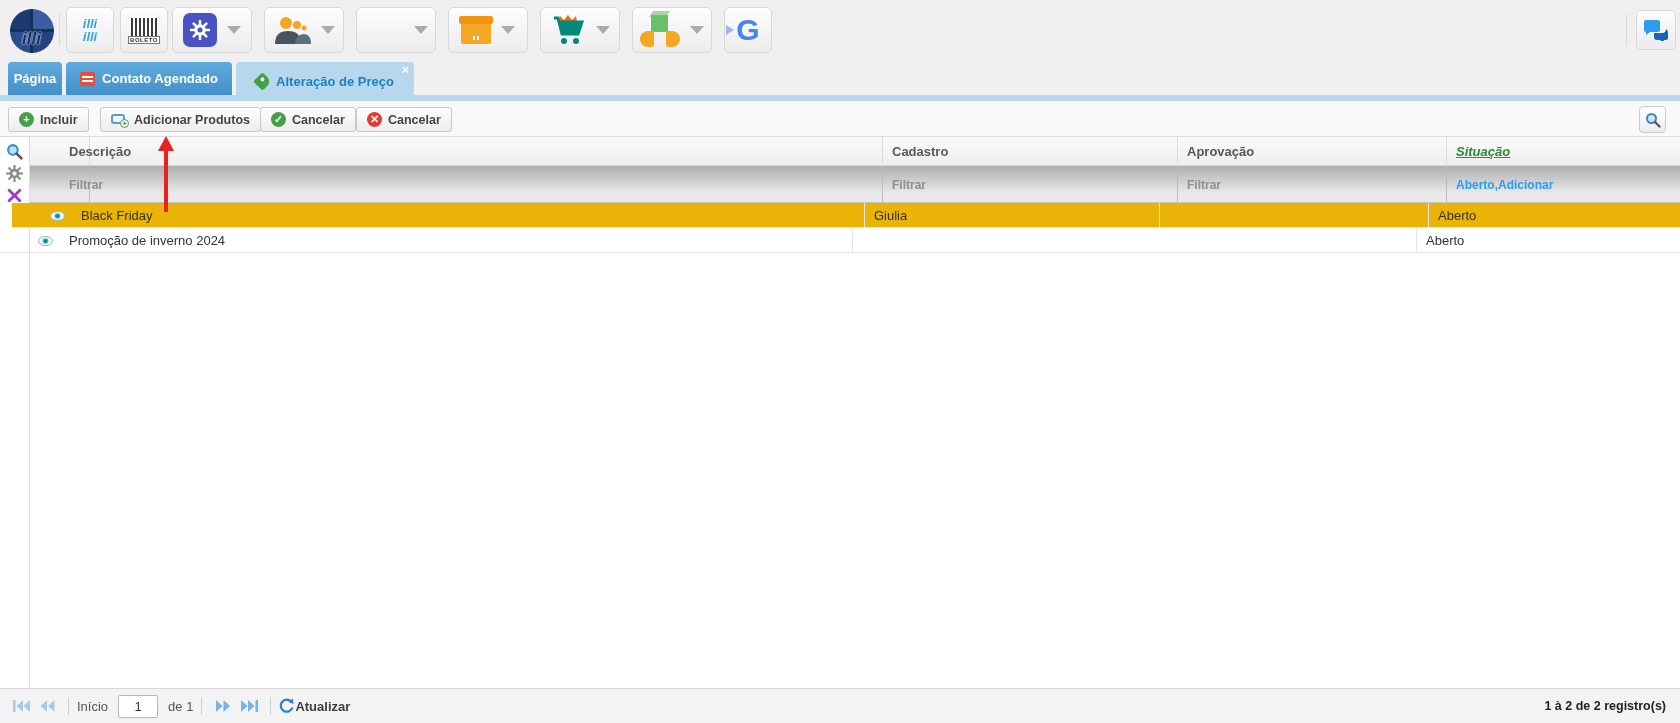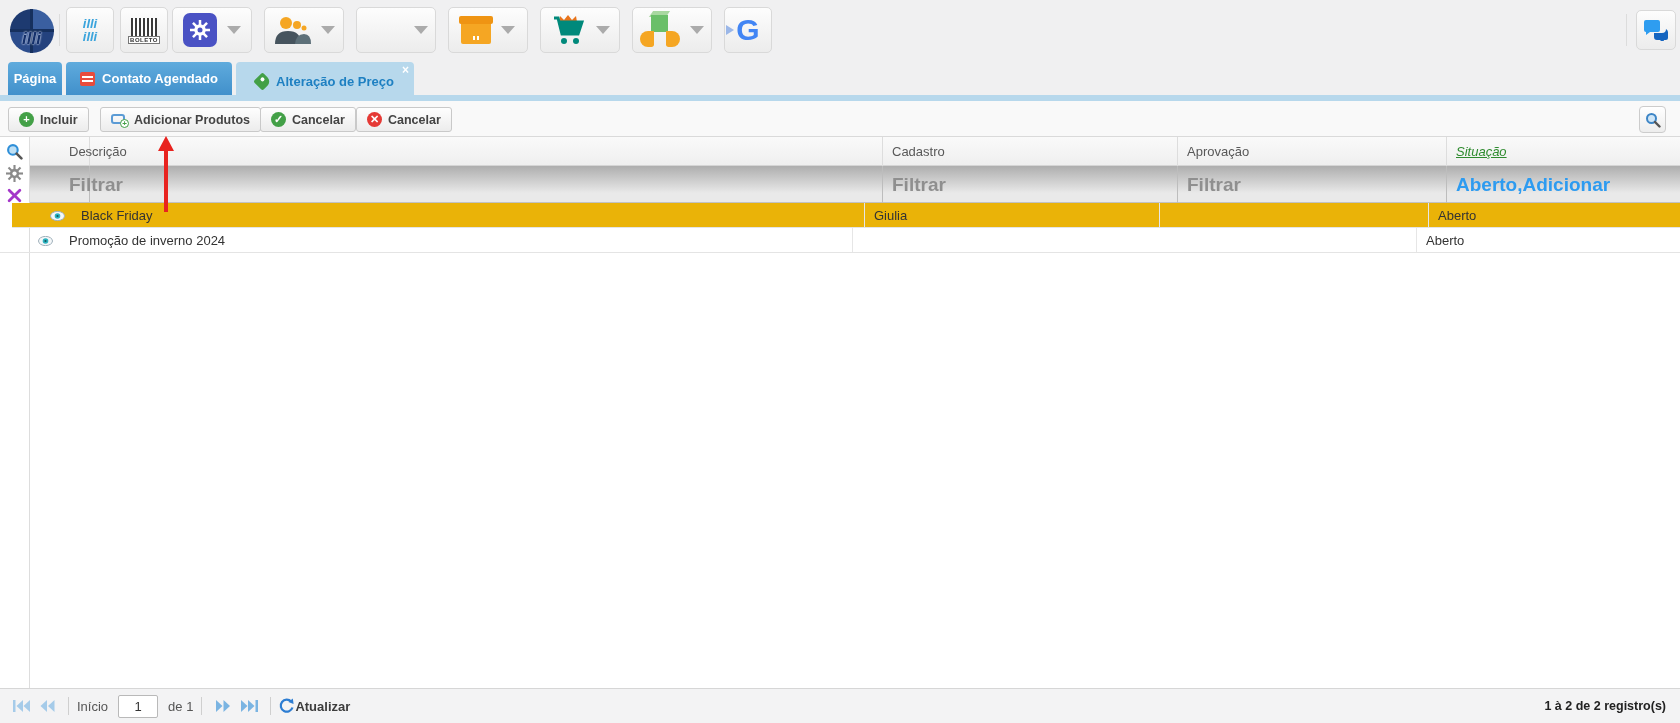--- a/index.html
+++ b/index.html
@@ -87,27 +87,27 @@
   #red-arrow .shaft { position:absolute; left:6px; top:14px; width:4px; height:62px; background:#e8231f; }
 
   
   #grid { position:absolute; left:0; top:137px; width:1680px; height:551px; background:#fff; }
   #gutter { position:absolute; left:0; top:0; width:30px; height:551px; border-right:1px solid #ddd; background:#fff; }
   .gutter-icon { position:absolute; left:4px; width:20px; height:20px; display:flex; align-items:center; justify-content:center; cursor:pointer; }
 
   .hdr-row { position:absolute; left:30px; top:0; width:1650px; height:29px;
     background:linear-gradient(#fafafa,#efefef); border-bottom:1px solid #d5d5d5; }
   .hdr-cell { position:absolute; top:0; height:29px; display:flex; align-items:center; padding-left:9px;
-    font-size:13px; font-weight:normal; color:#585858; border-right:1px solid #ddd; cursor:pointer; }
+    font-size:13px; font-weight:bold; color:#585858; border-right:1px solid #ddd; cursor:pointer; }
   .hdr-cell.sit { color:#2e8b2e; font-style:italic; text-decoration:underline; border-right:none; }
 
   .filter-row { position:absolute; left:30px; top:29px; width:1650px; height:37px;
     background:linear-gradient(#aeaeae,#e9e9e9 75%); border-bottom:1px solid #c2c2c2; }
   .filter-cell { position:absolute; top:0; height:37px; display:flex; align-items:center; padding-left:9px;
-    font-size:19px; font-weight:bold; color:#8f8f8f; border-right:1px solid #bdbdbd; cursor:pointer; }
+    font-size:12px; font-weight:bold; color:#8f8f8f; border-right:1px solid #bdbdbd; cursor:pointer; }
   .filter-cell.val { color:#2d9bf0; border-right:none; }
 
   .data-row { position:absolute; left:0; width:1680px; height:25px; cursor:pointer; }
   .data-row.alt { background:#eab308;margin-left:12px; }
   .data-row .border { position:absolute; left:0; bottom:0; width:1680px; height:1px; background:#e4e4e4; }
   .cell { position:absolute; top:0; height:25px; display:flex; align-items:center; padding-left:9px;
     font-size:13px; color:#333; border-right:1px solid #e6e6e6; overflow:hidden; }
   .cell.last { border-right:none; }
   .eye-cell { position:absolute; left:30px; top:0; width:30px; height:25px; display:flex; align-items:center; justify-content:center; cursor:pointer; }
 

